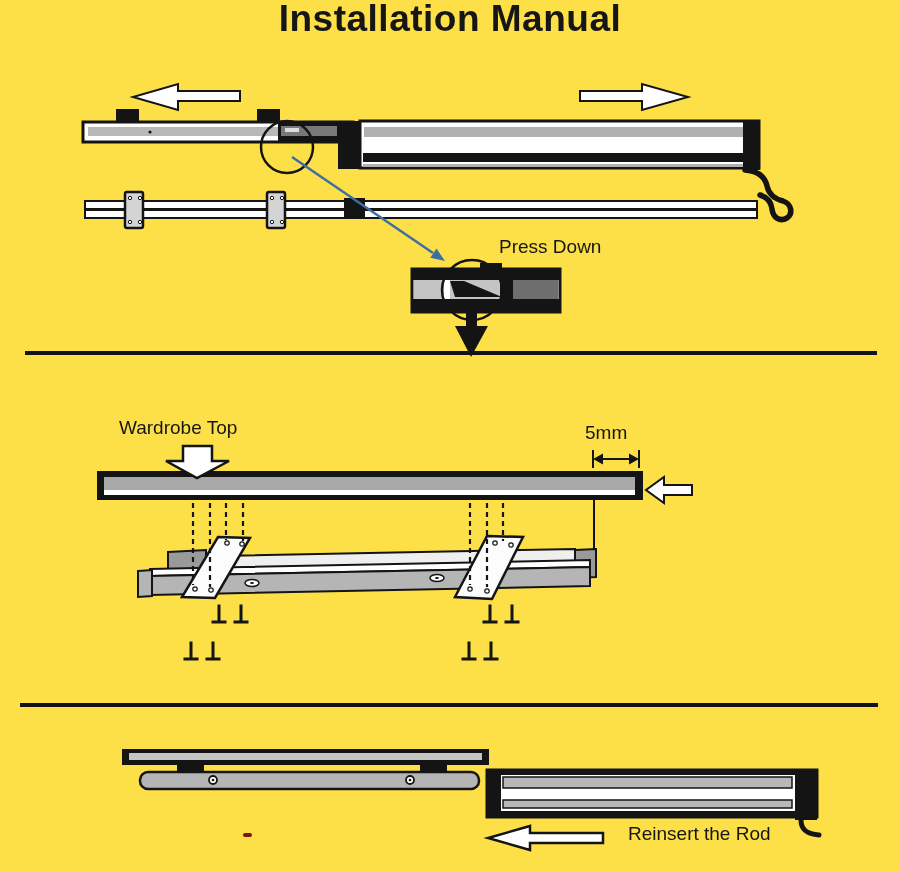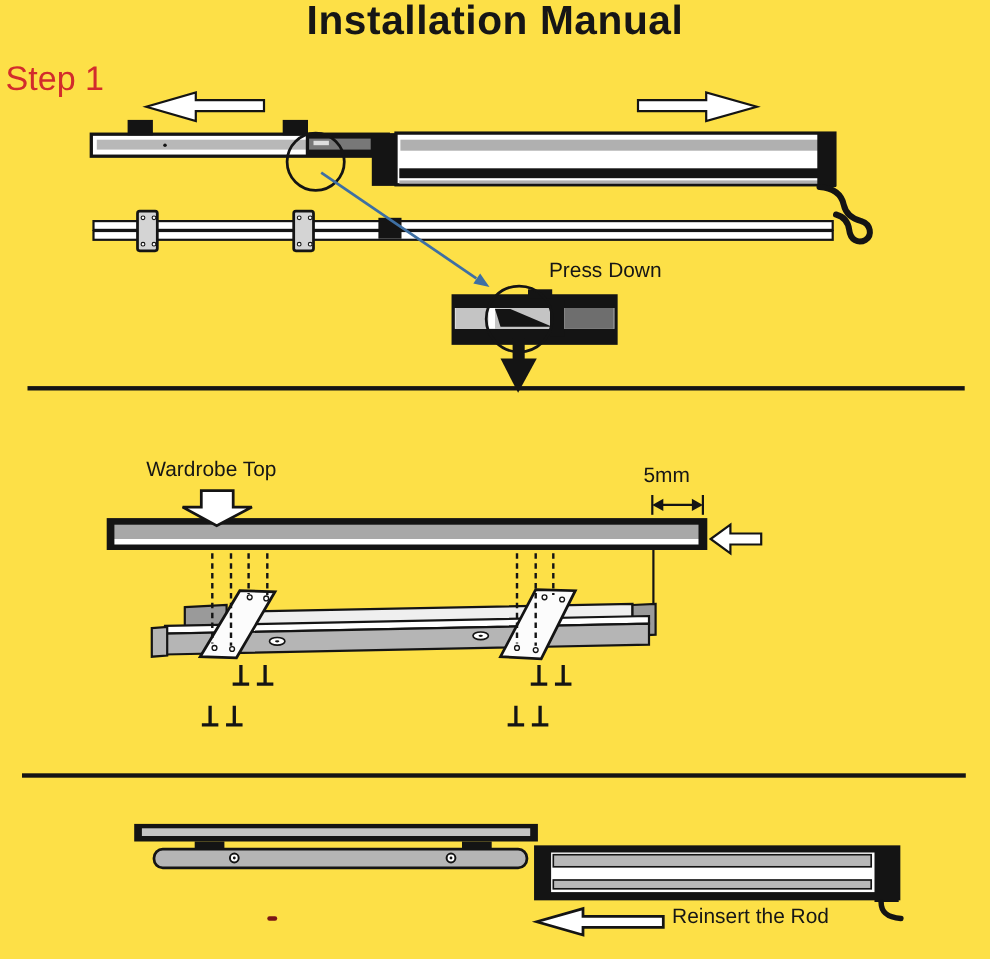--- a/index.html
+++ b/index.html
@@ -191,23 +191,22 @@
       </g>
 
       <polygon points="603,833 530,833 530,826 488,838 530,850 530,843 603,843" fill="#ffffff" stroke="#141414" stroke-width="2.5"></polygon>
 
       <rect x="243" y="833" width="9" height="4" rx="2" fill="#7a1616"></rect>
     </g>
   </svg>
 
   <div class="title">Installation Manual</div>
 
-  <div class="step-label" style="top:54px">Step 1</div>
 
   <div class="annot" style="left:499px;top:236px">Press Down</div>
 
-  <div class="annot" style="left:133px;top:417px">Wardrobe Top</div>
+  <div class="annot" style="left:119px;top:417px">Wardrobe Top</div>
 
   <div class="annot" style="left:585px;top:422px">5mm</div>
 
 
-  <div class="annot" style="left:611px;top:823px">Reinsert the Rod</div>
+  <div class="annot" style="left:628px;top:823px">Reinsert the Rod</div>
 </div>
 
 </body></html>

